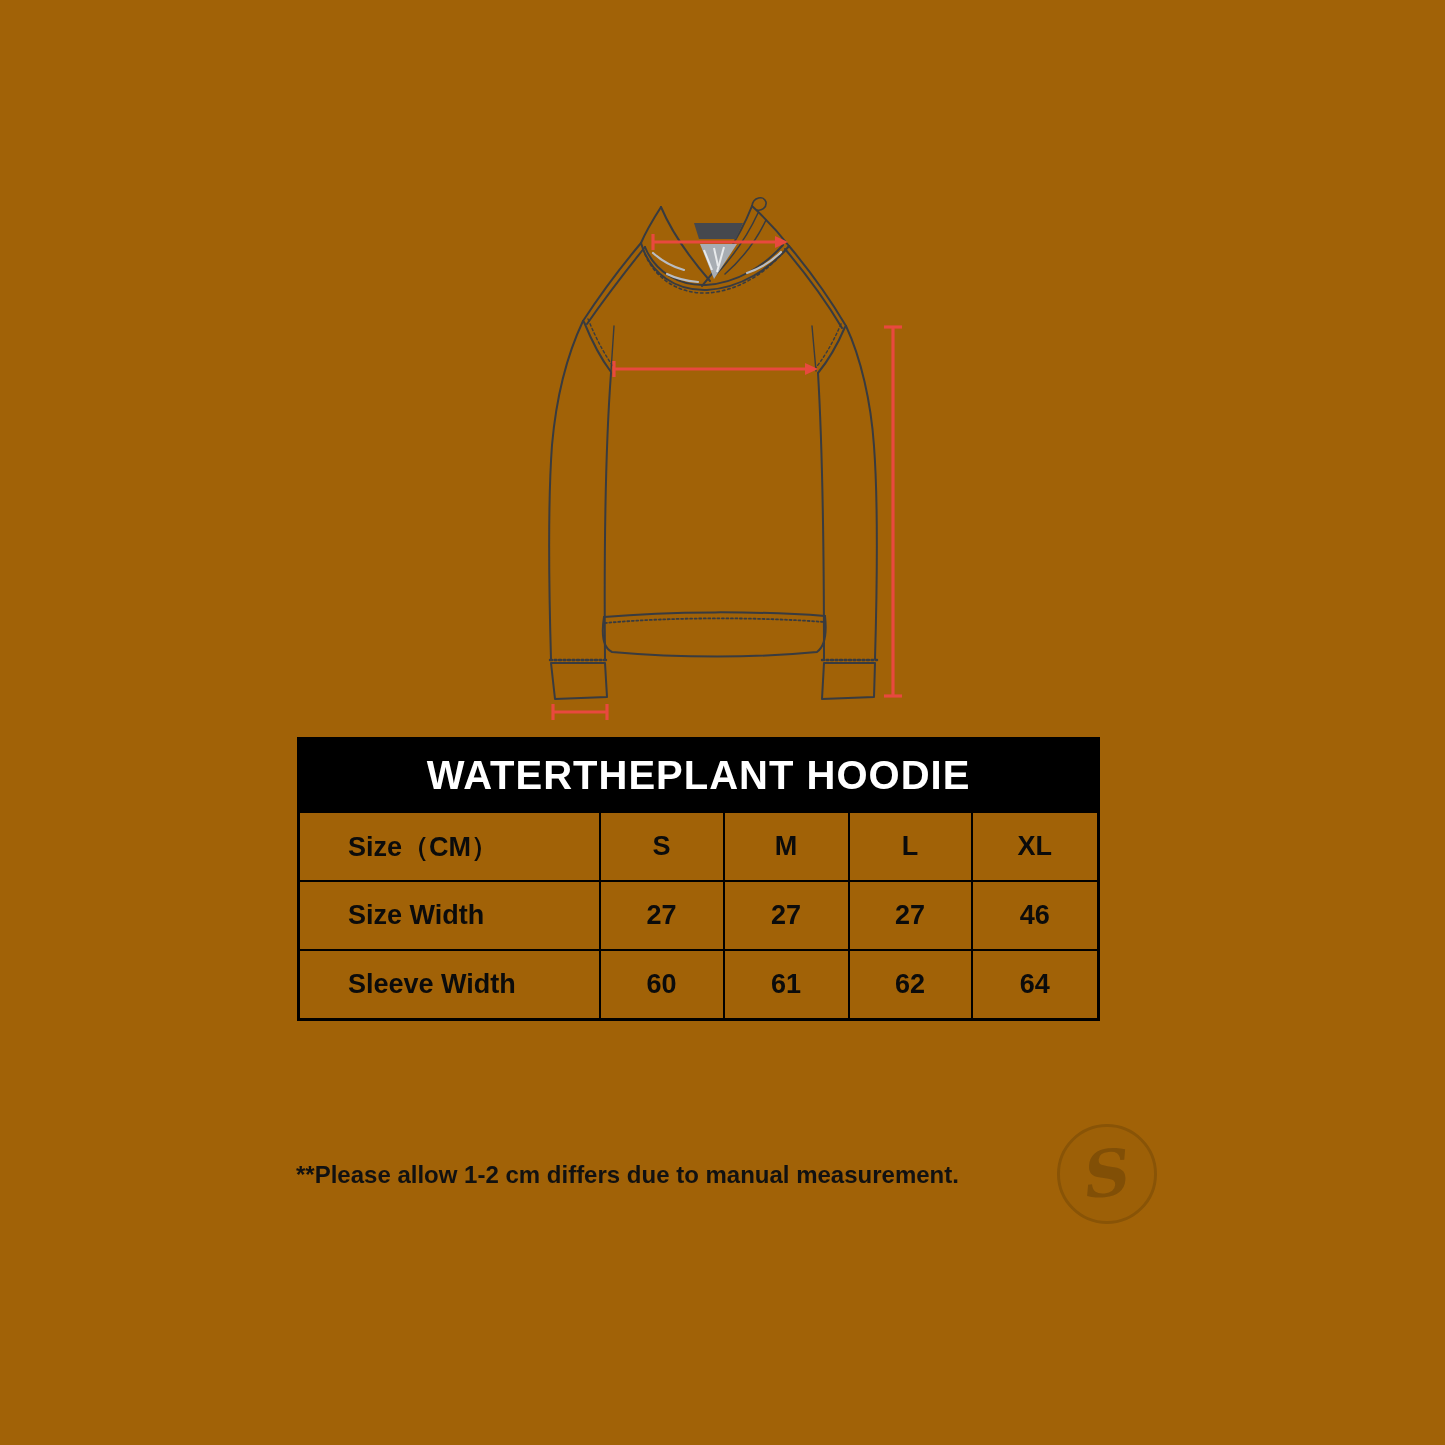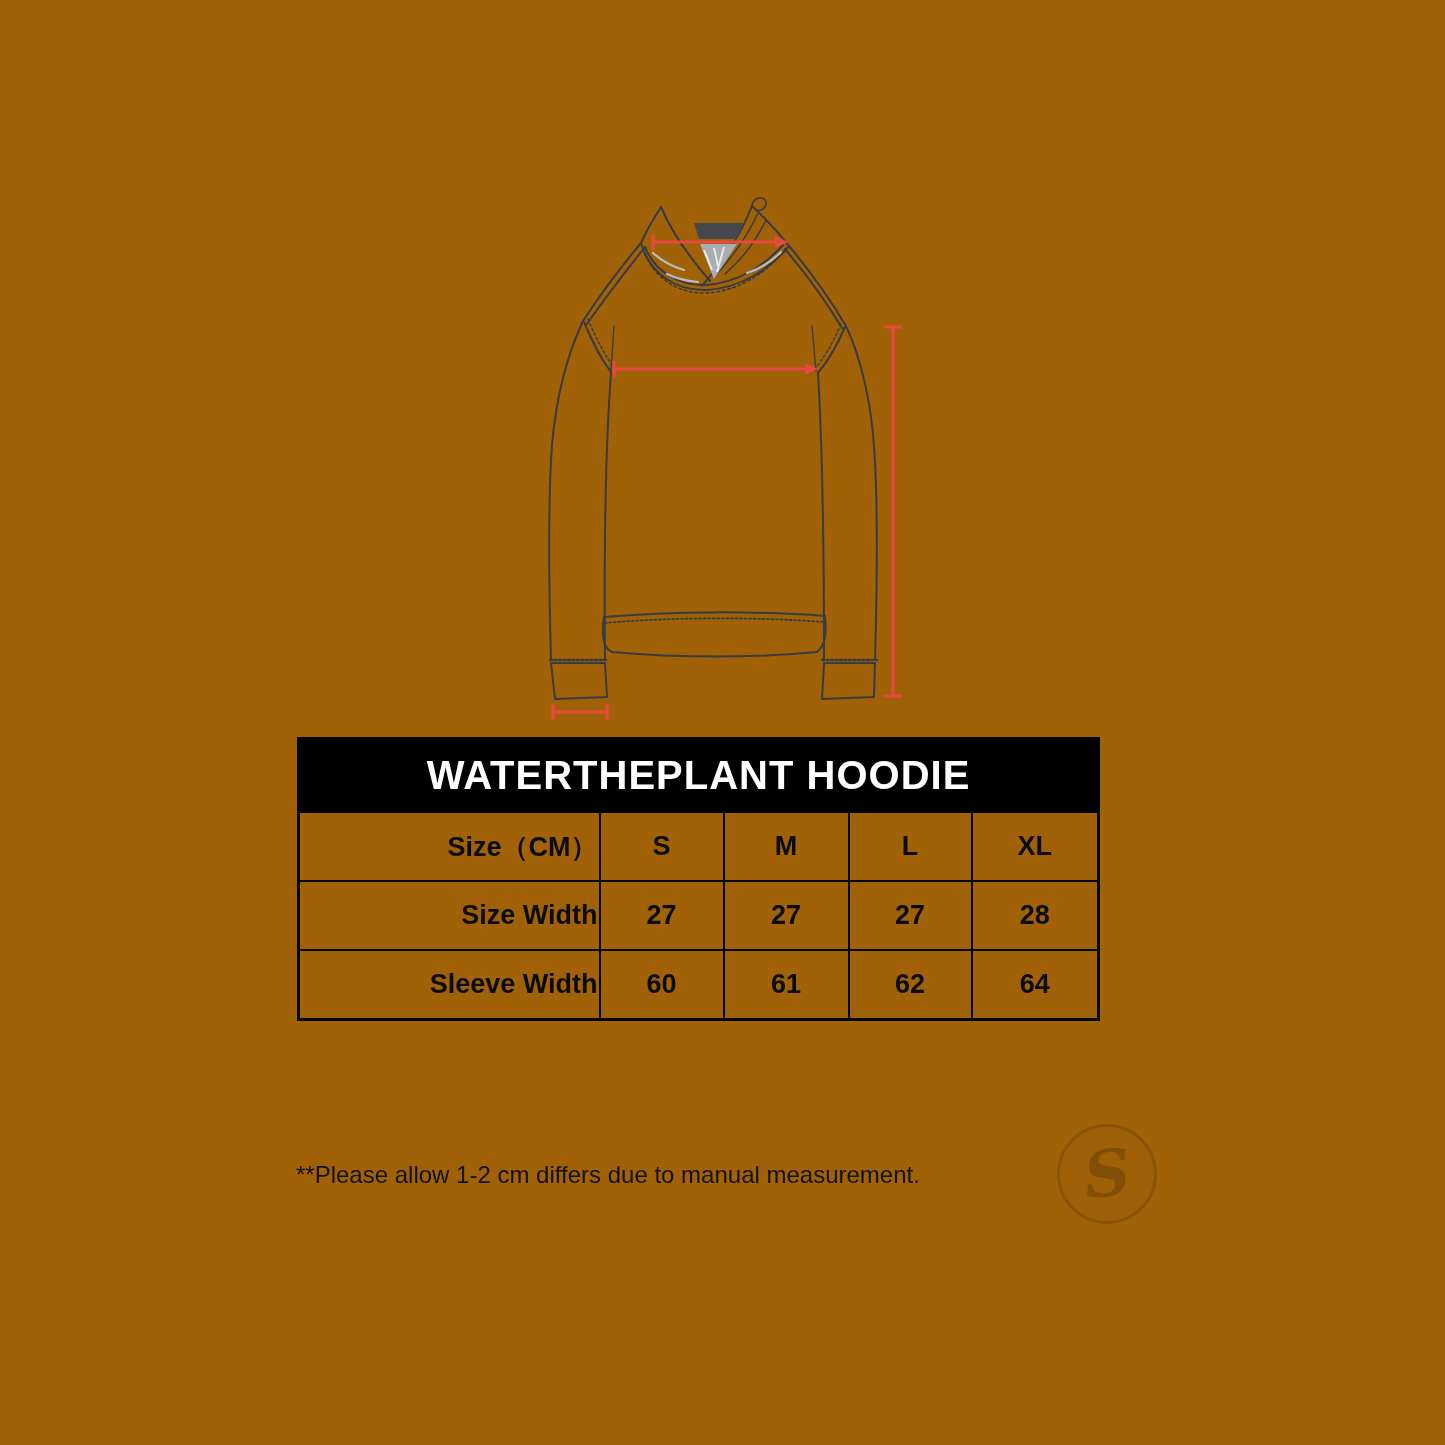--- a/index.html
+++ b/index.html
@@ -22,25 +22,25 @@
   table.size-table col.c-xl{width:127px;}
   .size-table th.title-cell{
     background:#000;color:#fff;height:68px;
     font-size:40px;font-weight:bold;letter-spacing:1px;text-align:center;
     border:3px solid #000;
   }
   .size-table td{
     border:2px solid #000;height:65px;background:transparent;
     font-size:27px;font-weight:bold;color:#0b0b0b;text-align:center;vertical-align:middle;
   }
-  .size-table td.label-cell{text-align:right;padding-left:24px;}
+  .size-table td.label-cell{text-align:left;padding-left:48px;}
   
   .footnote{
     position:absolute;left:296px;top:1161px;
-    font-size:24px;font-weight:normal;color:#111;letter-spacing:0px;
+    font-size:24px;font-weight:bold;color:#111;letter-spacing:0px;
   }
   
   .watermark{
     position:absolute;left:1057px;top:1124px;width:94px;height:94px;
     border:3px solid #d9d9d9;border-radius:50%;
     background:rgba(0,0,0,0.025);
     display:flex;align-items:center;justify-content:center;
     mix-blend-mode:multiply;z-index:5;
   }
   .watermark .glyph{
@@ -163,21 +163,21 @@
       <td>S</td>
       <td>M</td>
       <td>L</td>
       <td>XL</td>
     </tr>
     <tr>
       <td class="label-cell">Size Width</td>
       <td>27</td>
       <td>27</td>
       <td>27</td>
-      <td>28</td>
+      <td>46</td>
     </tr>
     <tr>
       <td class="label-cell">Sleeve Width</td>
       <td>60</td>
       <td>61</td>
       <td>62</td>
       <td>64</td>
     </tr>
   </tbody>
     </table>

